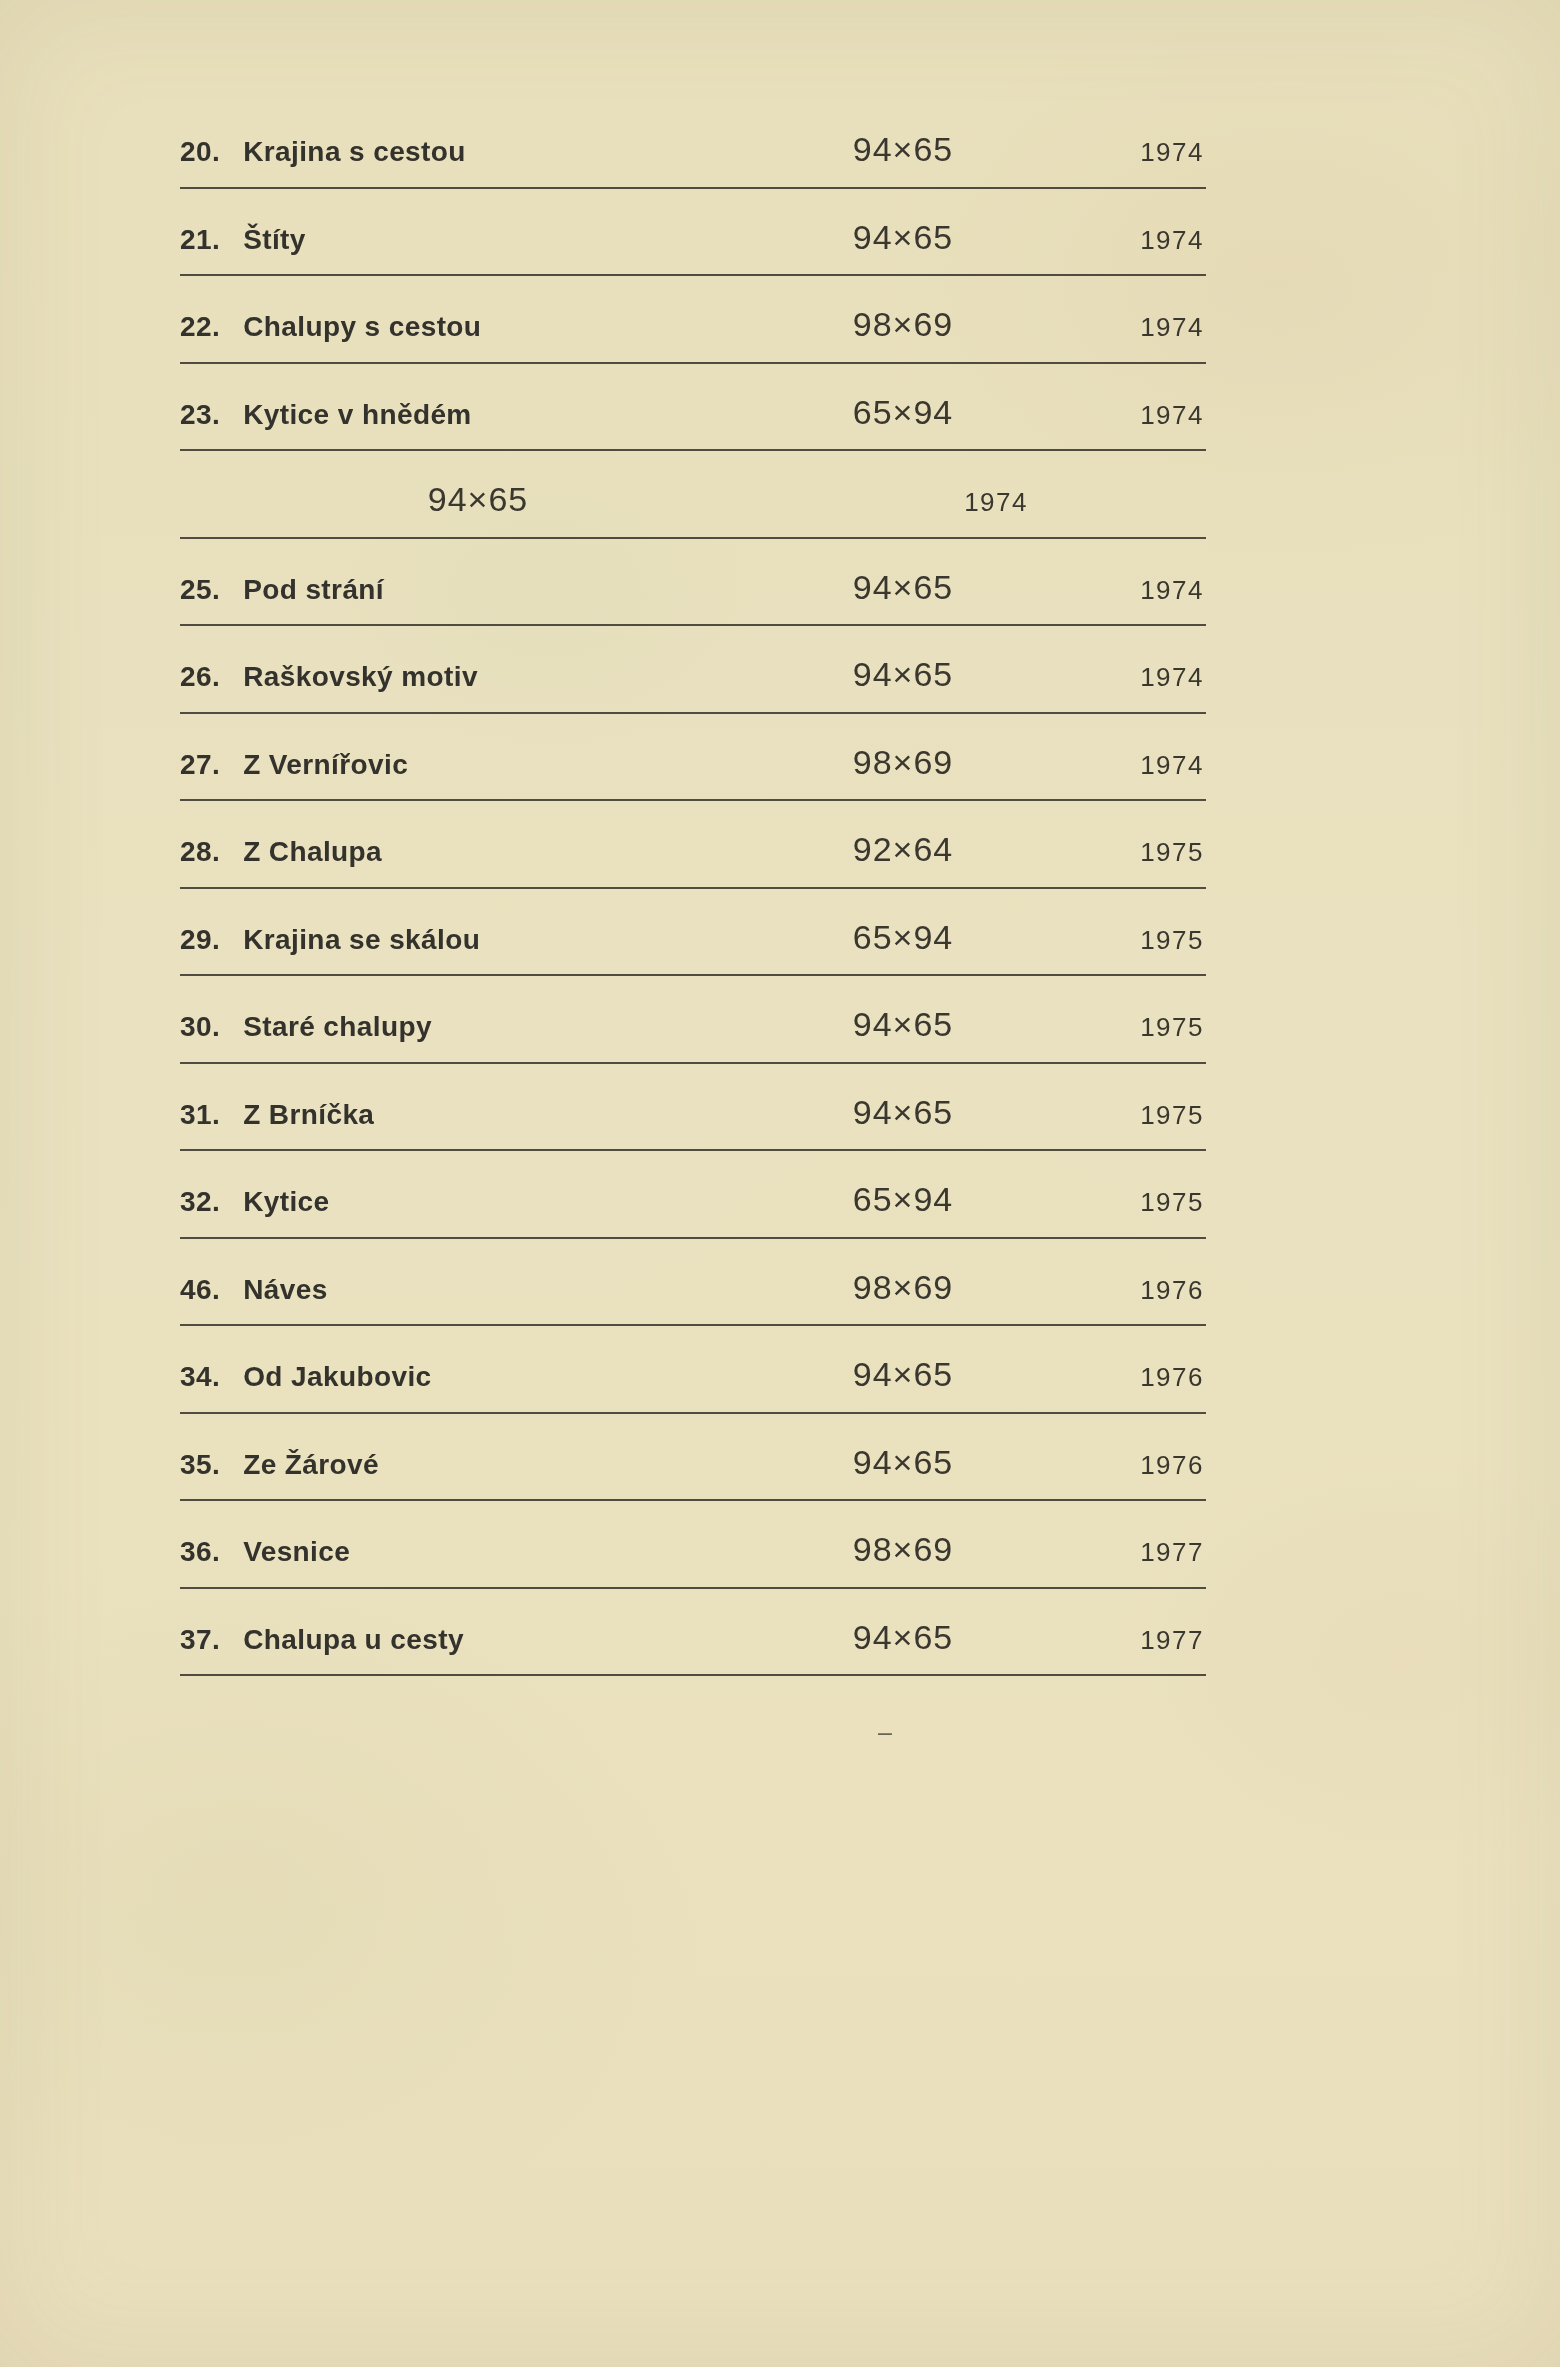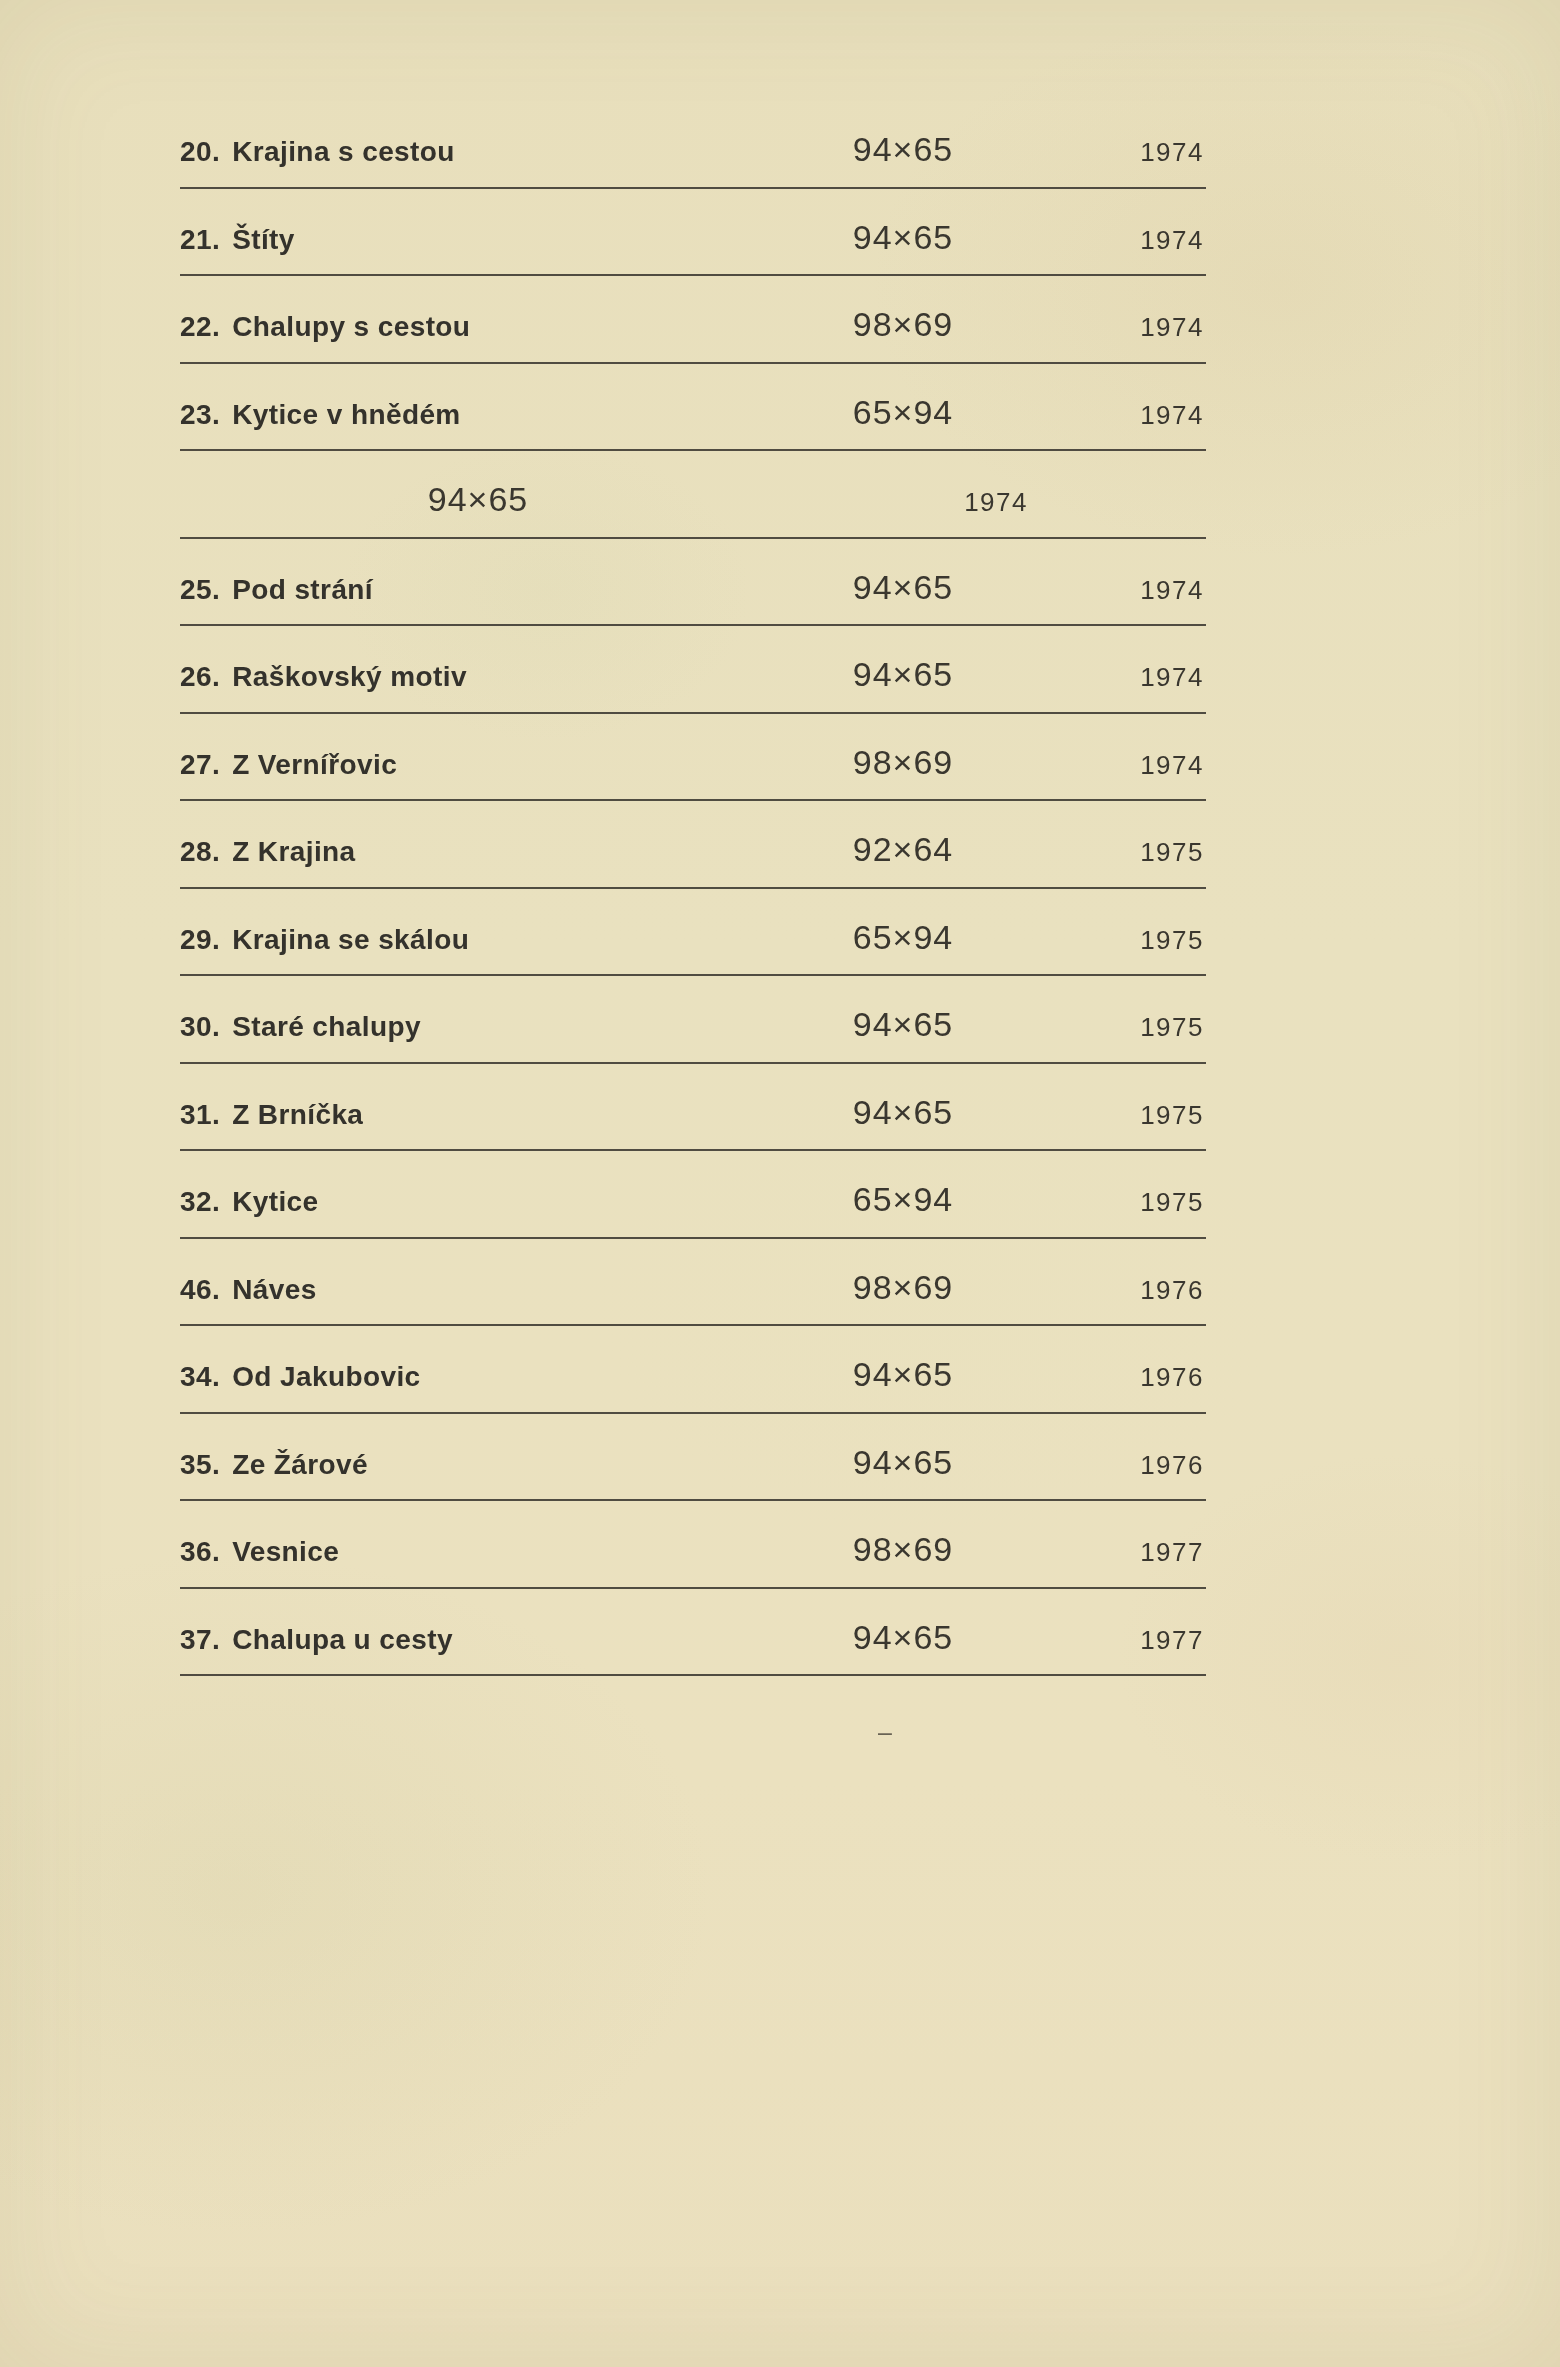--- a/index.html
+++ b/index.html
@@ -49,21 +49,21 @@
     border-bottom: 2px solid rgba(58, 55, 48, 0.88);
     line-height: 29px;
   }
   .cell-title {
     font-weight: bold;
     font-size: 28px;
     letter-spacing: 0.4px;
     white-space: nowrap;
   }
   .cell-title .num {
-    margin-right: 12px;
+    margin-right: 23px;
   }
   .cell-size {
     text-align: center;
     font-size: 34px;
     letter-spacing: 1px;
     color: #3a372f;
     white-space: nowrap;
   }
   .cell-year {
     text-align: right;
@@ -144,21 +144,21 @@
   <div class="row">
     <div class="cell-title">
       <span class="num">27.</span><span class="title">Z Vernířovic</span>
     </div>
     <div class="cell-size">98×69</div>
     <div class="cell-year">1974</div>
   </div>
 
   <div class="row">
     <div class="cell-title">
-      <span class="num">28.</span><span class="title">Z Krajina</span>
+      <span class="num">28.</span><span class="title">Z Chalupa</span>
     </div>
     <div class="cell-size">92×64</div>
     <div class="cell-year">1975</div>
   </div>
 
   <div class="row">
     <div class="cell-title">
       <span class="num">29.</span><span class="title">Krajina se skálou</span>
     </div>
     <div class="cell-size">65×94</div>

